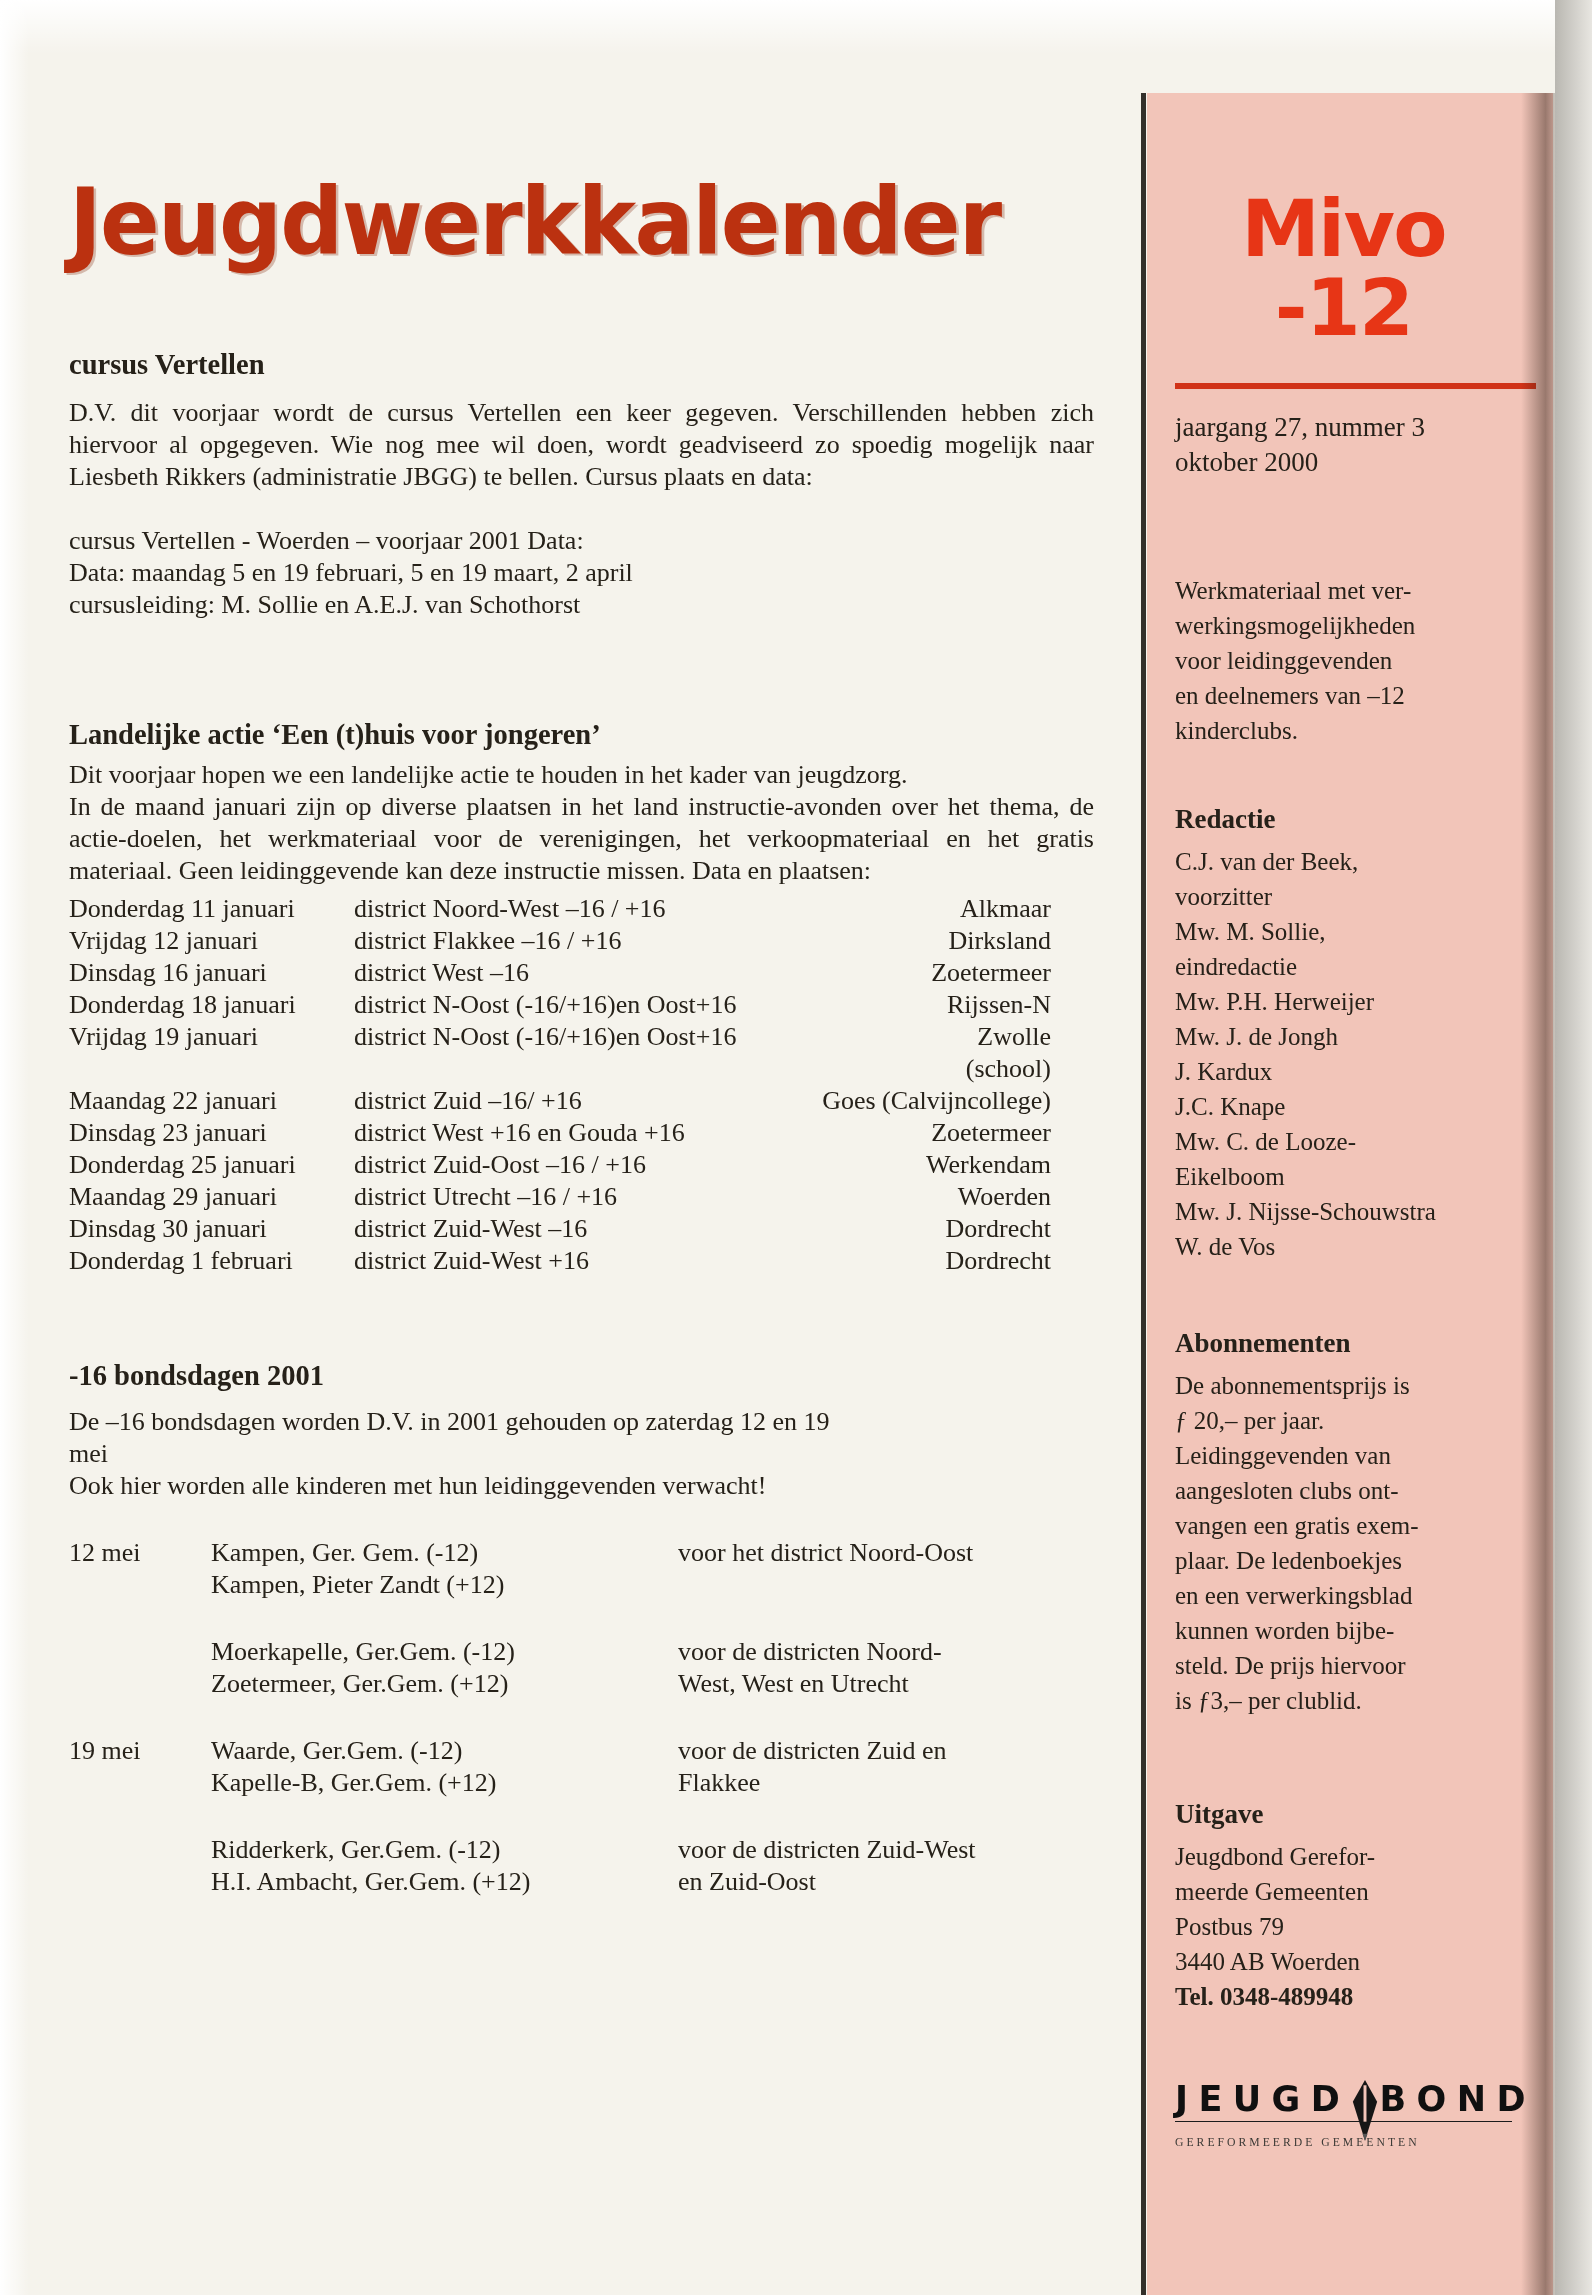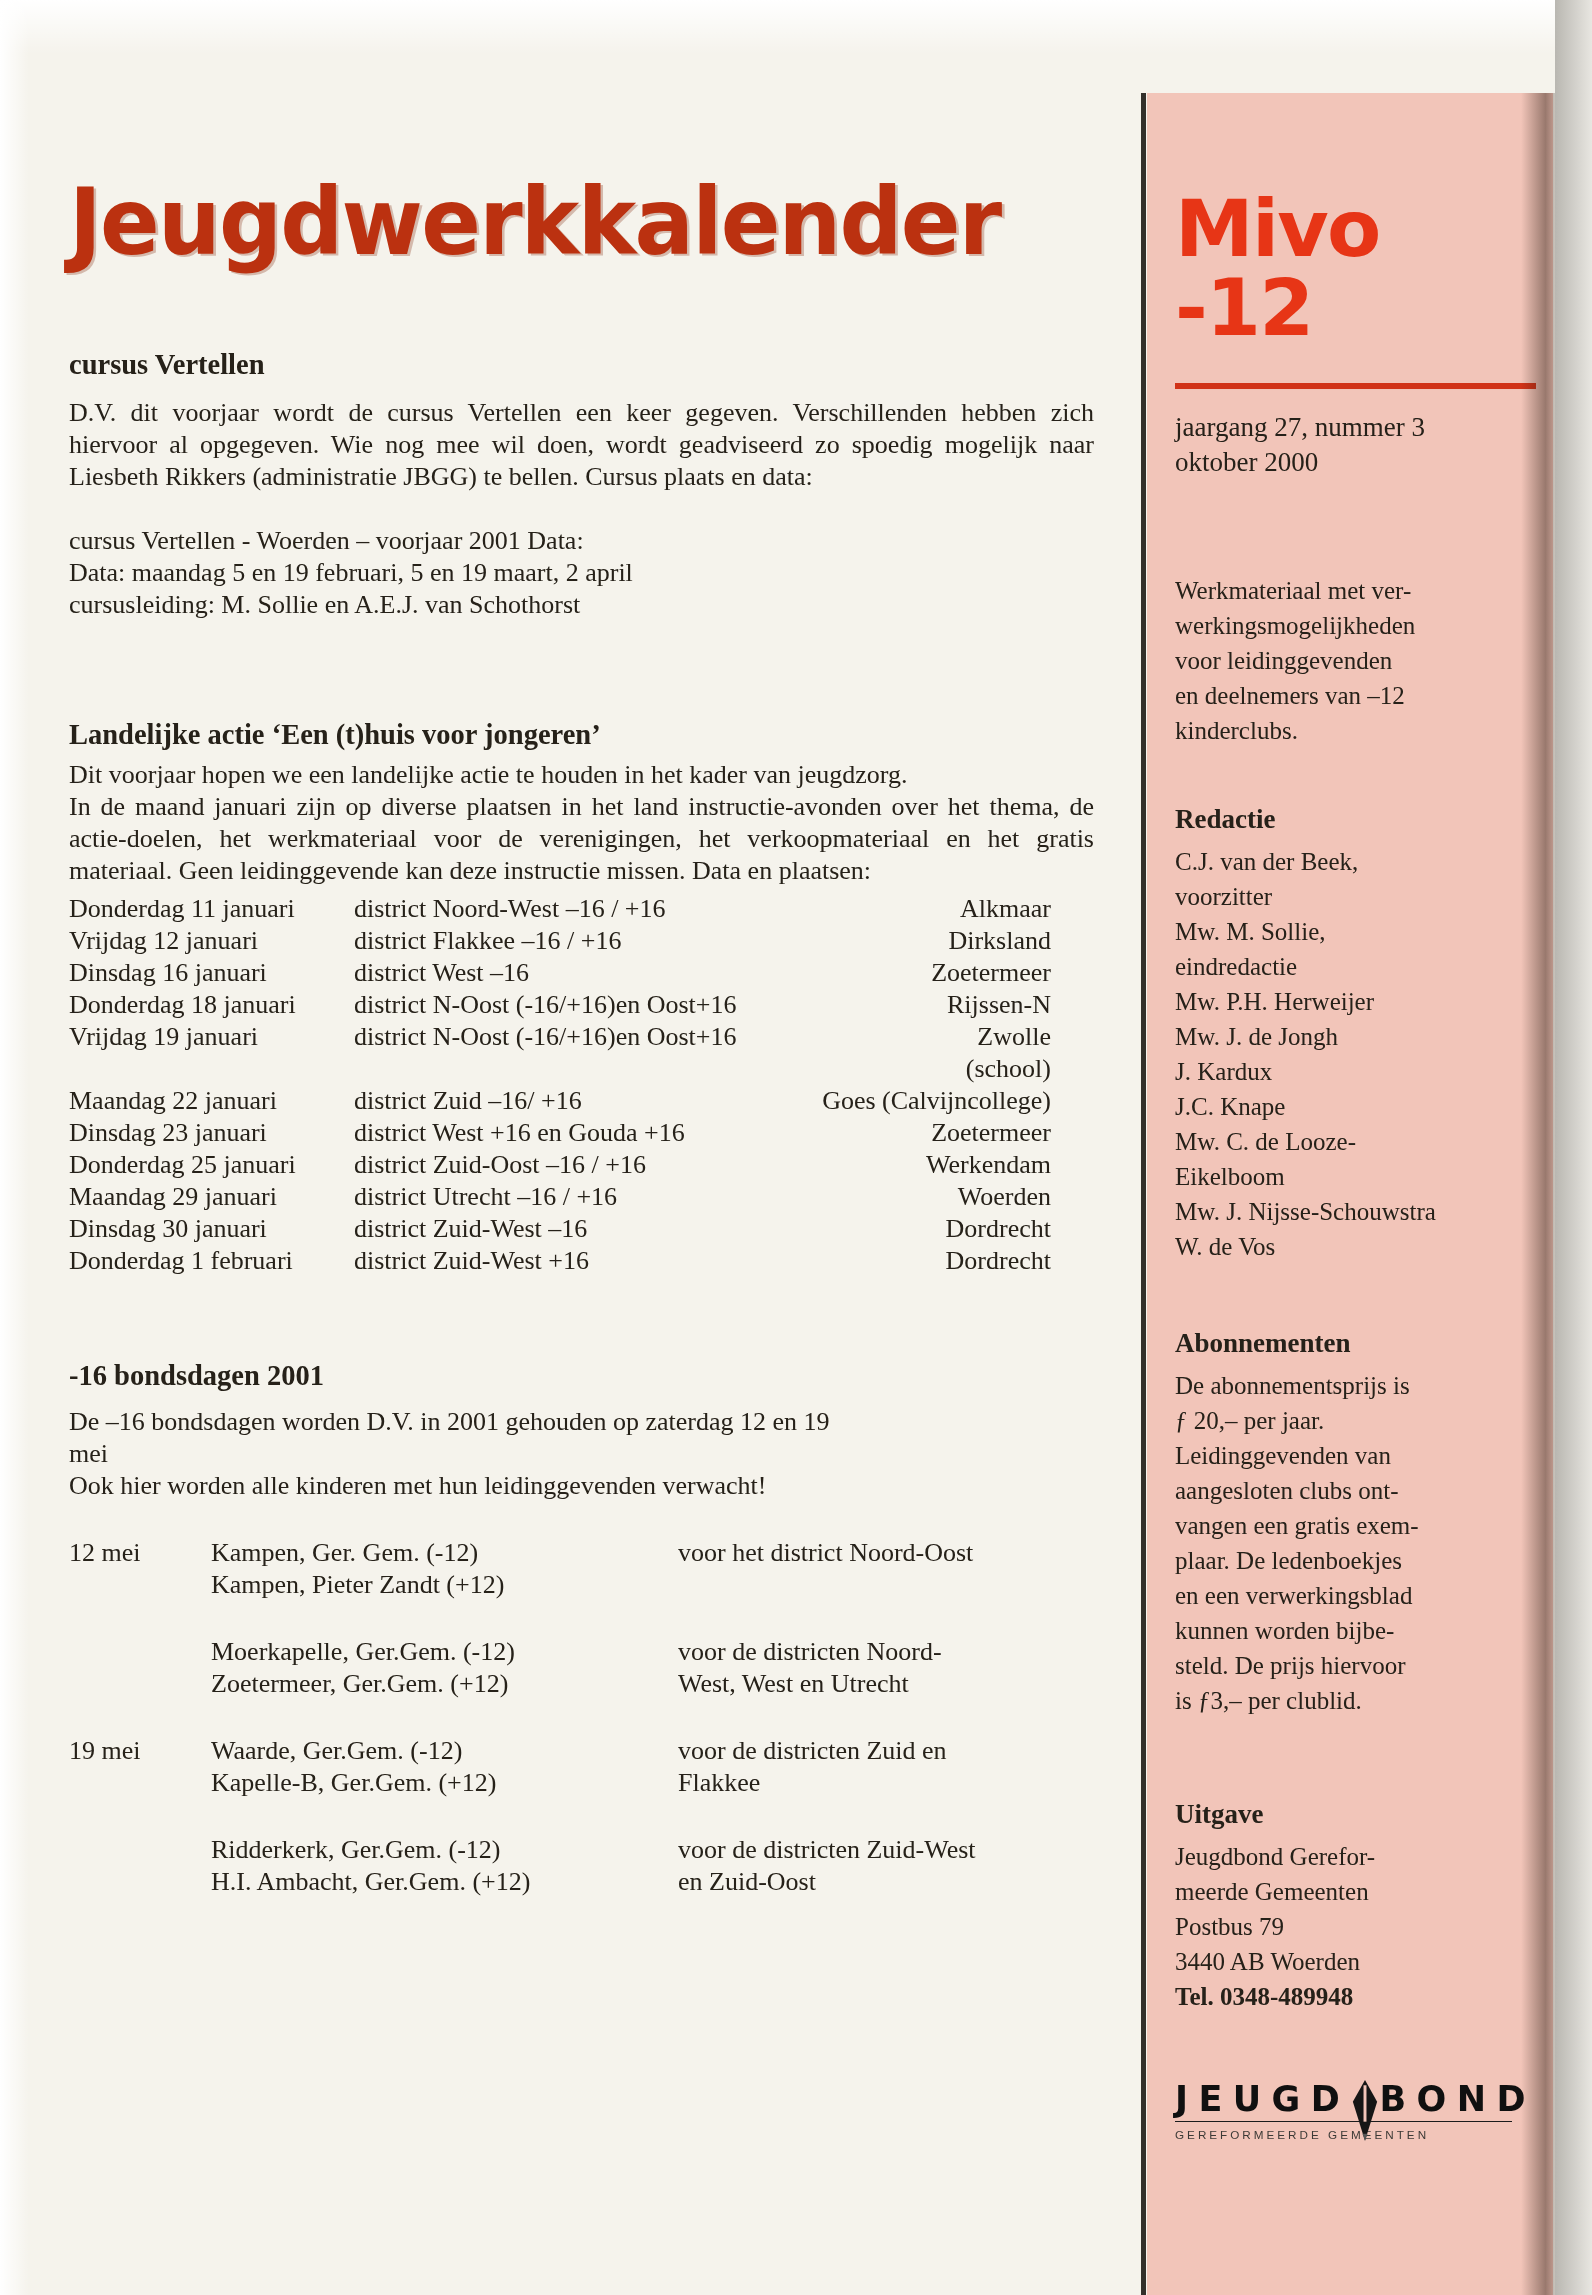--- a/index.html
+++ b/index.html
@@ -57,40 +57,41 @@
     padding:0 41px 0 28px;
   }
   .curl { position:absolute; left:1521px; top:93px; width:35px; height:2202px;
     background:linear-gradient(to right,rgba(45,28,18,0),rgba(45,28,18,0.45) 70%,rgba(45,28,18,0.2)); }
 
   .mivo {
     margin-top:97px;
     font-family:"DejaVu Sans","Liberation Sans",sans-serif;
     font-weight:bold; font-size:79px; line-height:1.0; letter-spacing:-1.7px;
     color:var(--mivo-red,#e73516);
+    text-align:center;
   }
   .red-rule { height:6px; background:var(--rule-red,#d13318); margin:35px -24px 0 0; }
   .issue { margin-top:21px; font-size:27px; line-height:35px; }
   .sb-text { font-size:25px; line-height:35px; }
   .sb-intro { margin-top:93px; }
   .sb-h { font-size:27px; font-weight:bold; line-height:35px; }
   .h-redactie { margin-top:54px; }
   .h-abo { margin-top:62px; }
   .h-uitgave { margin-top:79px; }
   .sb-sec-body { margin-top:7px; }
   .tel { font-weight:bold; }
 
   
   .logo { margin-top:71px; width:100%; }
   .logo-row { display:flex; align-items:flex-start;
     font-family:"DejaVu Sans","Liberation Sans",sans-serif;
     font-weight:bold; font-size:35px; line-height:29px; letter-spacing:10.4px; color:#101010; }
   .logo-row svg { flex:none; margin:-5.2px 1.7px -38px 1.7px; position:relative; z-index:2; }
-  .logo-sub { border-top:1.7px solid #1c1c1c; margin-top:7px; padding-top:6px;
-    font-family:Liberation Sans, sans-serif;
+  .logo-sub { border-top:1.7px solid #1c1c1c; margin-top:7px; padding-top:14px;
+    font-family:Liberation Serif, serif;
     font-size:11.7px; letter-spacing:3px; color:#3c3a36; }
 </style>
 </head>
 <body>
 
 <div class="edge-top"></div>
 <div class="edge-left"></div>
 
 <div class="left-col">
 

